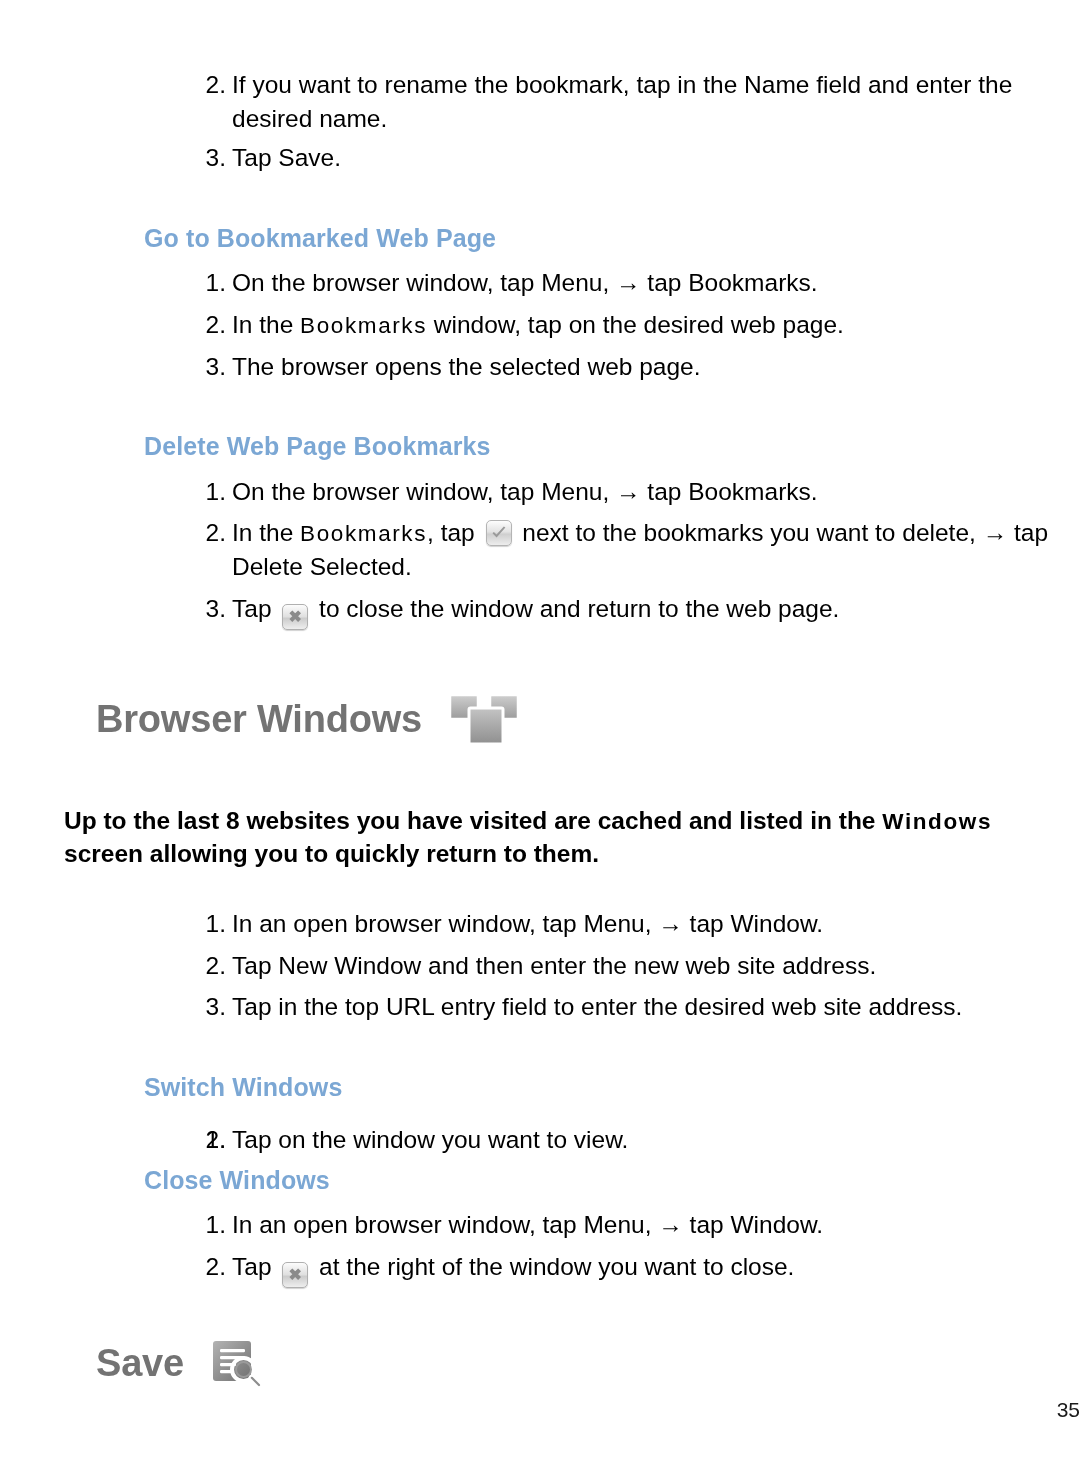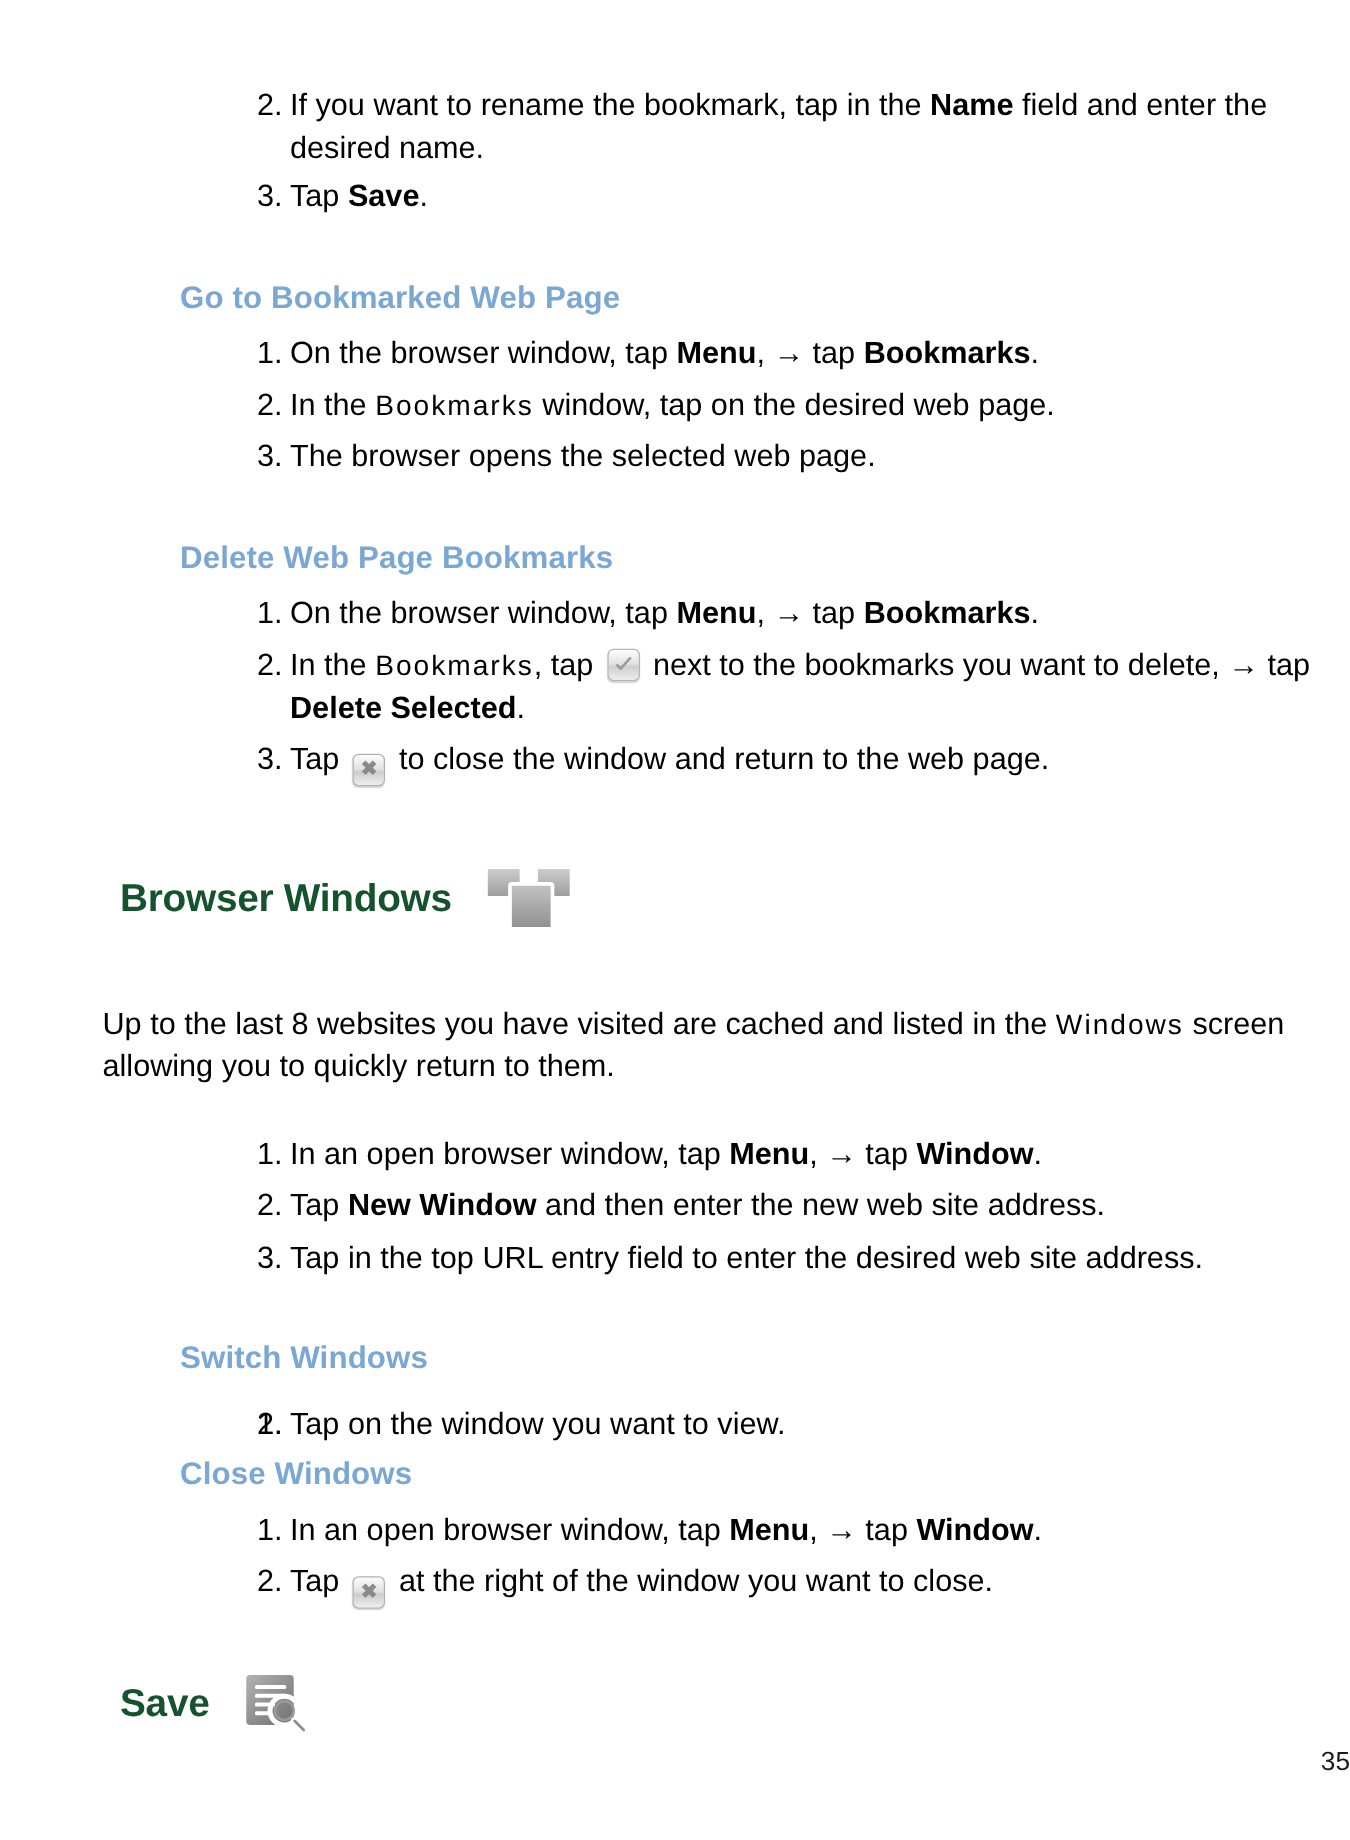--- a/index.html
+++ b/index.html
@@ -18,22 +18,22 @@
 
   .page {
     width: 1080px;
     height: 1472px;
     position: relative;
     box-sizing: border-box;
   }
 
   
   .h1 {
-    color: #14532d;
-    font-size: 31px;
+    color: #737373;
+    font-size: 38px;
     font-weight: bold;
     letter-spacing: -0.2px;
     line-height: 1.05;
     margin: 0;
     display: inline-block;
     vertical-align: middle;
   }
   .h2 {
     color: #7ba7d4;
     font-size: 25px;
@@ -45,21 +45,21 @@
   .body-text {
     font-size: 24.5px;
     line-height: 1.38;
     color: #000;
   }
   .mono {
     font-family: "Liberation Sans", sans-serif;
     letter-spacing: 1.6px;
     font-size: 22.5px;
   }
-  b, .bold { font-weight: bold; }
+  b, .bold { font-weight: normal; }
 
   
   .heading-row {
     display: flex;
     align-items: center;
     gap: 26px;
   }
   .section-h1-wrap { margin-left: 96px; }
   .section-h2-wrap { margin-left: 144px; }
 
@@ -79,21 +79,21 @@
   ol.steps > li > .num {
     position: absolute;
     left: 0;
     top: 0;
     width: 30px;
     text-align: right;
     font-size: 24.5px;
   }
   .list-indent-1 { margin-left: 196px !important; padding-right: 60px; }
 
-  .para-indent { margin-left: 82px; padding-right: 40px; }
+  .para-indent { margin-left: 64px; padding-right: 40px; font-weight: bold; }
 
   
   .icon-inline {
     display: inline-block;
     vertical-align: -5px;
     margin: 0 4px;
   }
 
   
   .ico-checkbox {

